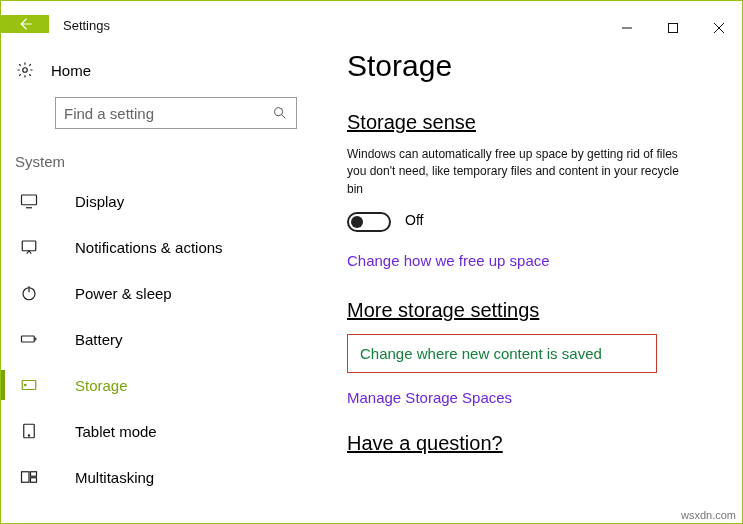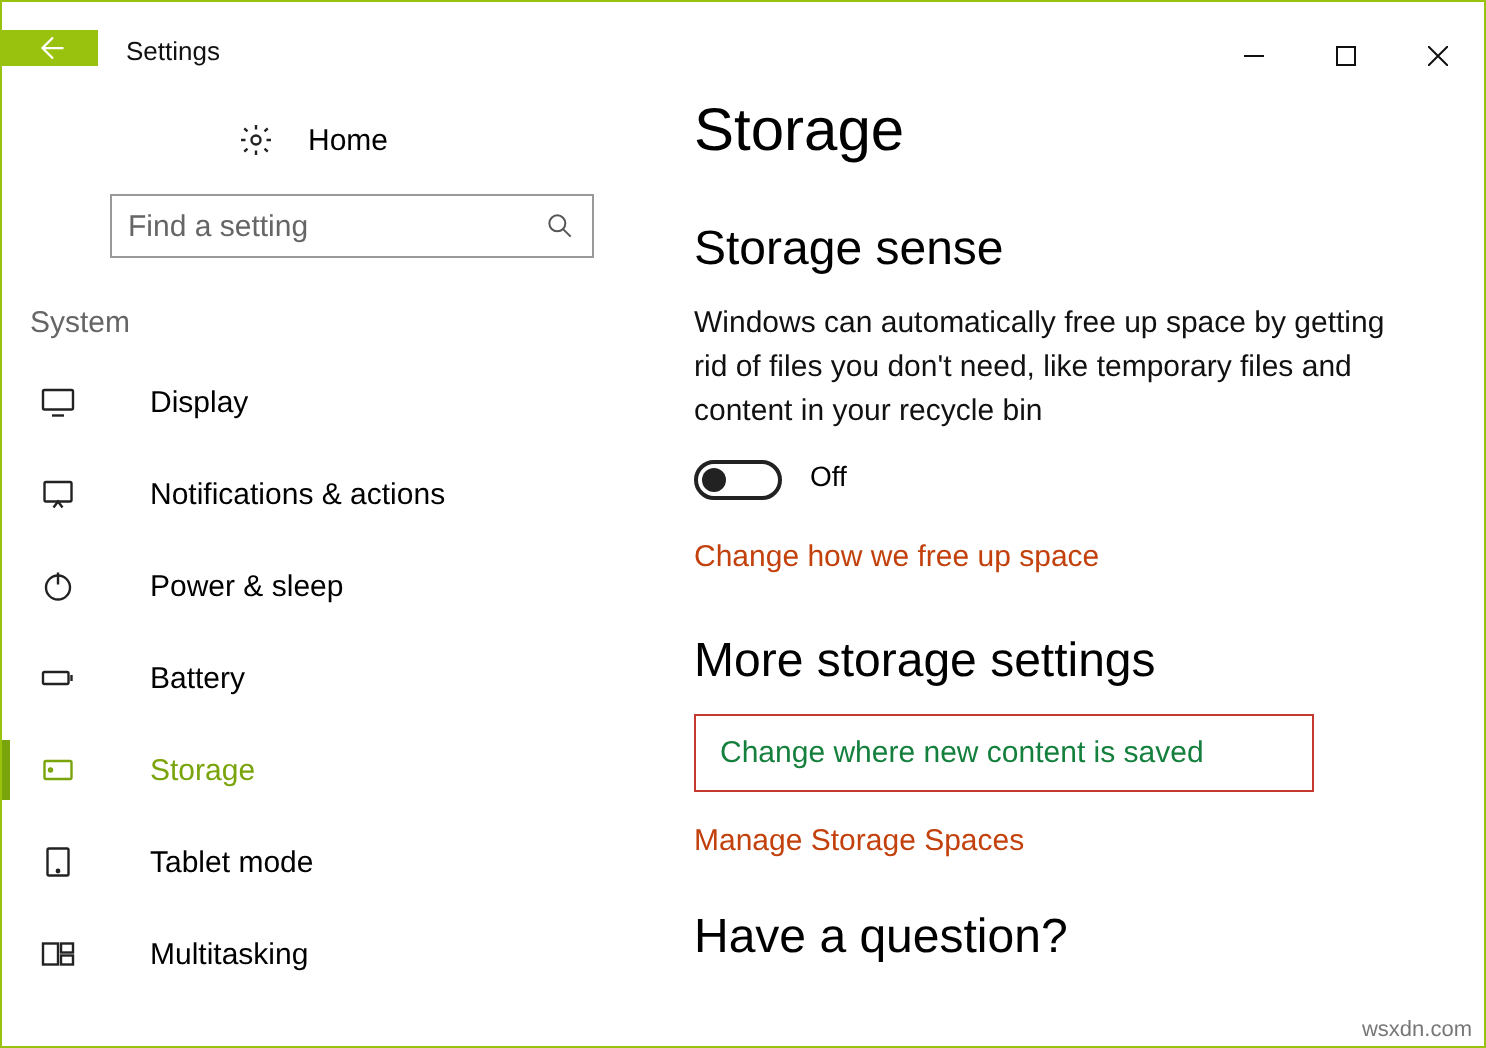--- a/index.html
+++ b/index.html
@@ -55,21 +55,21 @@
     width: 310px;
     padding: 18px 0 0 0;
   }
   .home-row, .nav-item {
     display: flex;
     align-items: center;
     padding: 10px 14px 10px 14px;
     gap: 16px;
     cursor: default;
   }
-  .home-row { margin-bottom: 8px;  justify-content: center;}
+  .home-row { margin-bottom: 8px; }
   .home-row .mi, .nav-item .mi {
     width: 20px;
     text-align: center;
     display: flex;
     align-items: center;
     justify-content: center;
   }
   .home-row span.lbl, .nav-item span.lbl { font-size: 15px; }
   .search-wrap {
     padding: 0 14px 16px 14px;
@@ -110,26 +110,27 @@
     flex: 1;
     padding: 16px 24px 0 36px;
     overflow: hidden;
   }
   h1 {
     font-size: 30px;
     font-weight: 400;
     margin-bottom: 28px;
   }
   h2 {
-    font-size: 24px;
+    font-size: 20px;
     font-weight: 400;
     margin-bottom: 12px;
+    text-decoration: underline;
   }
   .desc {
-    font-size: 15px;
+    font-size: 12px;
     line-height: 1.45;
     color: #111;
     margin-bottom: 14px;
     max-width: 350px;
   }
   .toggle-row {
     display: flex;
     align-items: flex-start;
     gap: 14px;
     margin-bottom: 20px;
@@ -143,21 +144,21 @@
   }
   .toggle::after {
     content:"";
     position:absolute;
     left:2px; top:2px;
     width:12px; height:12px;
     border-radius:50%;
     background:#222;
   }
   .link {
-    color: #c2410c;
+    color: #6d28d9;
     font-size: 15px;
     display: inline-block;
     margin-bottom: 30px;
   }
   .boxed-link {
     border: 1px solid #c43a2f;
     padding: 10px 12px;
     color: #15803d;
     font-size: 15px;
     margin-bottom: 16px;

